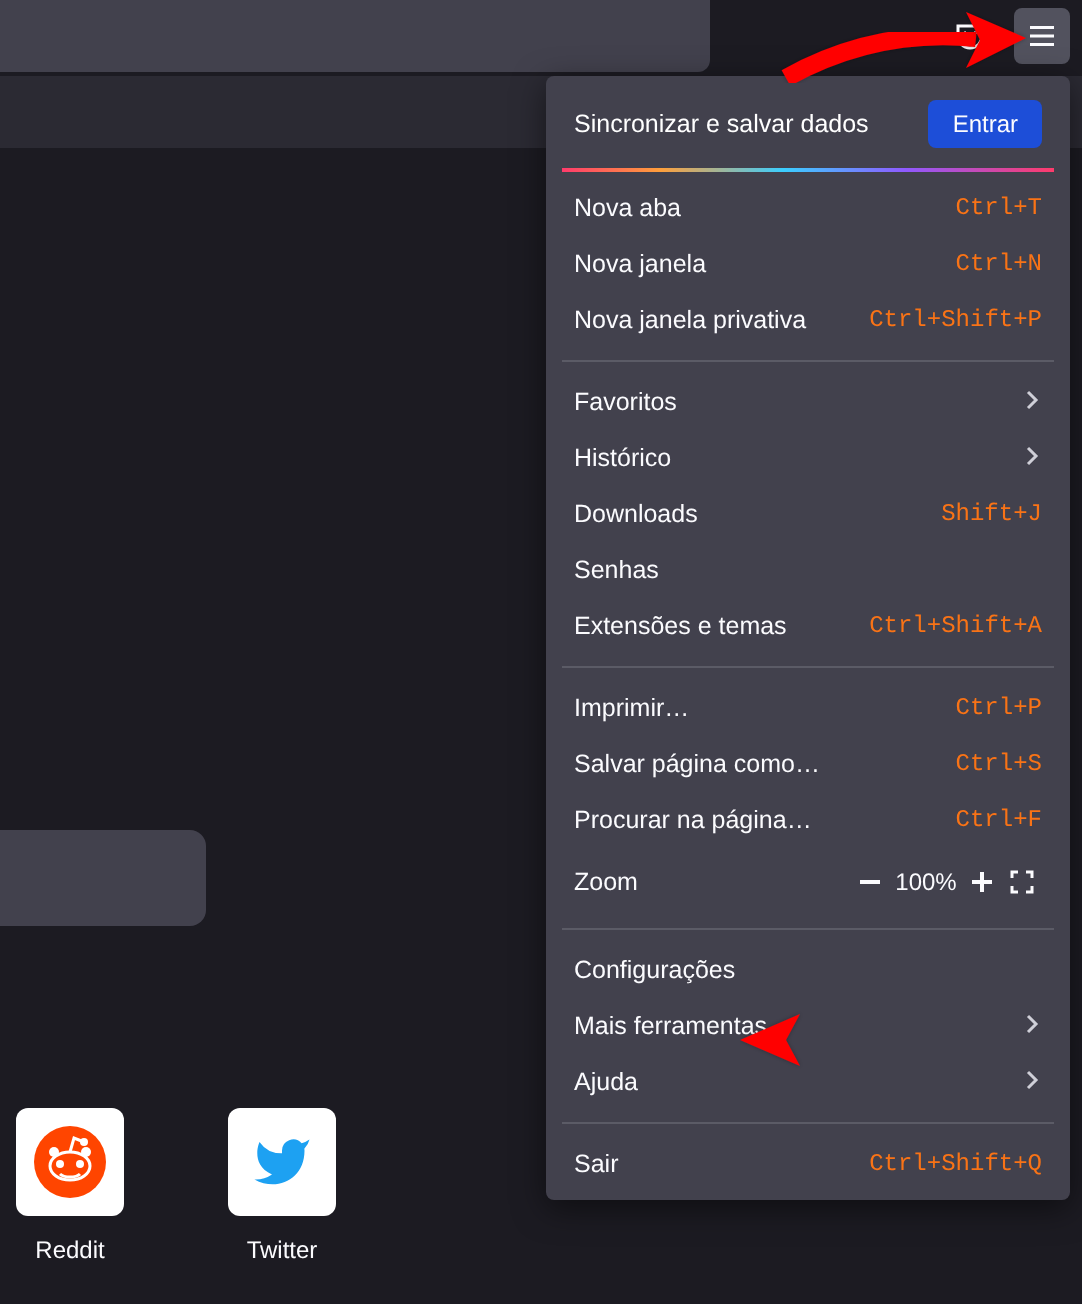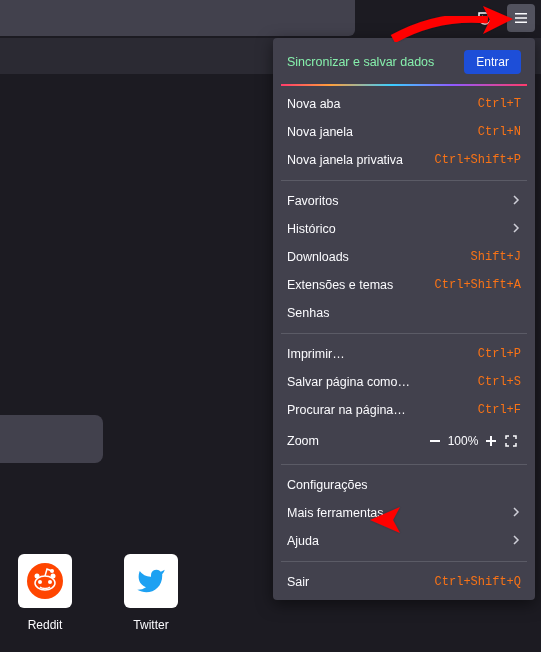--- a/index.html
+++ b/index.html
@@ -58,21 +58,21 @@
   box-shadow: 0 4px 16px rgba(0,0,0,0.5);
   z-index: 100;
 }
 .menu-header {
   padding: 12px 14px 10px;
   display: flex;
   justify-content: space-between;
   align-items: center;
 }
 .menu-header-text {
-  color: #86efac;
+  color: #ffffff;
   font-size: 12.5px;
 }
 .enter-btn {
   background: #1d4ed8;
   border: none;
   color: #fbfbfe;
   padding: 5px 12px;
   border-radius: 4px;
   font-size: 12px;
   cursor: pointer;
@@ -126,21 +126,21 @@
   cursor: pointer;
 }
 .zoom-value {
   font-size: 12px;
   min-width: 36px;
   text-align: center;
 }
 .shortcuts-area {
   position: absolute;
   bottom: 20px;
-  left: 18px;
+  left: 8px;
   display: flex;
   gap: 52px;
 }
 .shortcut-tile {
   display: flex;
   flex-direction: column;
   align-items: center;
   gap: 10px;
 }
 .tile-icon {
@@ -258,25 +258,25 @@
       <span>Histórico</span>
       <span class="chevron"><svg width="10" height="10" viewBox="0 0 10 10" fill="none" stroke="currentColor" stroke-width="1.5">
             <path d="M3 1l4 4-4 4"></path>
           </svg></span>
     </div>
     <div class="menu-item">
       <span>Downloads</span>
       <span class="shortcut">Shift+J</span>
     </div>
     <div class="menu-item">
+      <span>Senhas</span>
+    </div>
+    <div class="menu-item">
       <span>Extensões e temas</span>
       <span class="shortcut">Ctrl+Shift+A</span>
-    </div>
-    <div class="menu-item">
-      <span>Senhas</span>
     </div>
   </div>
 
   <div class="menu-divider"></div>
 
   <div class="menu-section">
     <div class="menu-item">
       <span>Imprimir…</span>
       <span class="shortcut">Ctrl+P</span>
     </div>

